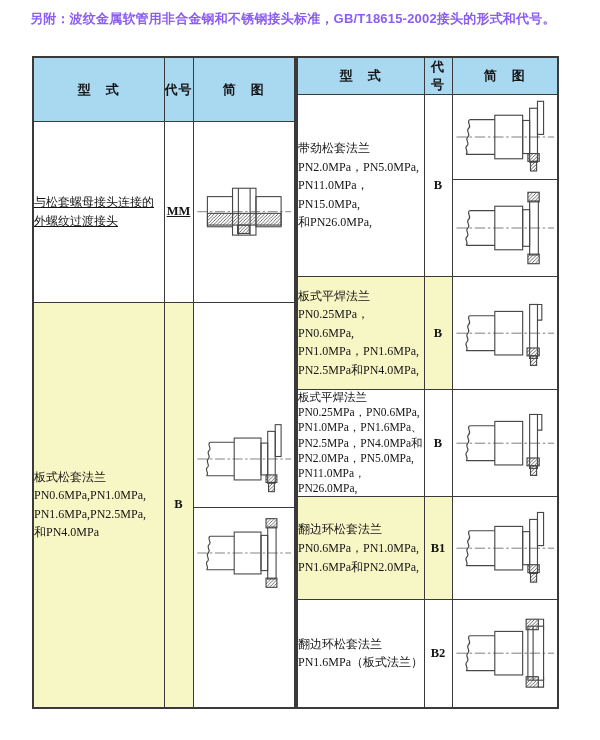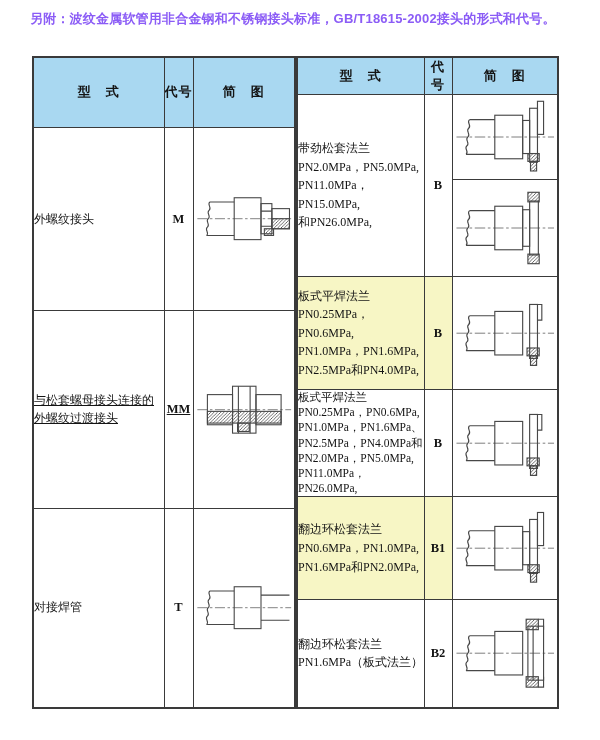--- a/index.html
+++ b/index.html
@@ -140,46 +140,49 @@
           <col style="width:131px">
           <col style="width:29px">
           <col style="width:102px">
         </colgroup>
       <tbody>
           <tr class="hrow">
         <th class="hd">型　式</th>
         <th class="hd">代号</th>
         <th class="hd">简　图</th>
       </tr>
-      <tr class="lr1">
-        <td class="type">外螺纹接头</td>
-        <td class="code">M</td>
-        <td class="diag">
-          <svg viewBox="0 0 120 90">
-                <use href="#g-m"></use>
-              </svg>
-        </td>
-      </tr>
       <tr class="lr3">
         <td class="type">与松套螺母接头连接的
 外螺纹过渡接头</td>
         <td class="code">MM</td>
         <td class="diag">
           <svg viewBox="0 0 120 90">
                 <use href="#g-mm"></use>
               </svg>
         </td>
       </tr>
-      <tr class="lr5">
-        <td class="type">对接焊管</td>
-        <td class="code">T</td>
-        <td class="diag">
-          <svg viewBox="0 0 120 90">
-                <use href="#g-t"></use>
-              </svg>
+      <tr class="lr6 hl">
+        <td class="type">板式松套法兰
+PN0.6MPa,PN1.0MPa,
+PN1.6MPa,PN2.5MPa,
+和PN4.0MPa</td>
+        <td class="code">B</td>
+        <td class="diag">
+          <div class="dstack">
+            <div class="dcell" style="height:96px">
+              <svg viewBox="0 0 120 90">
+                    <use href="#g-flange-up"></use>
+                  </svg>
+            </div>
+            <div class="dcell" style="height:90px">
+              <svg viewBox="0 0 120 90">
+                    <use href="#g-flange-collar"></use>
+                  </svg>
+            </div>
+          </div>
         </td>
       </tr>
     </tbody>
       </table>
 
     <table class="jt">
       <colgroup>
           <col style="width:127px">
           <col style="width:28px">
           <col style="width:106px">

